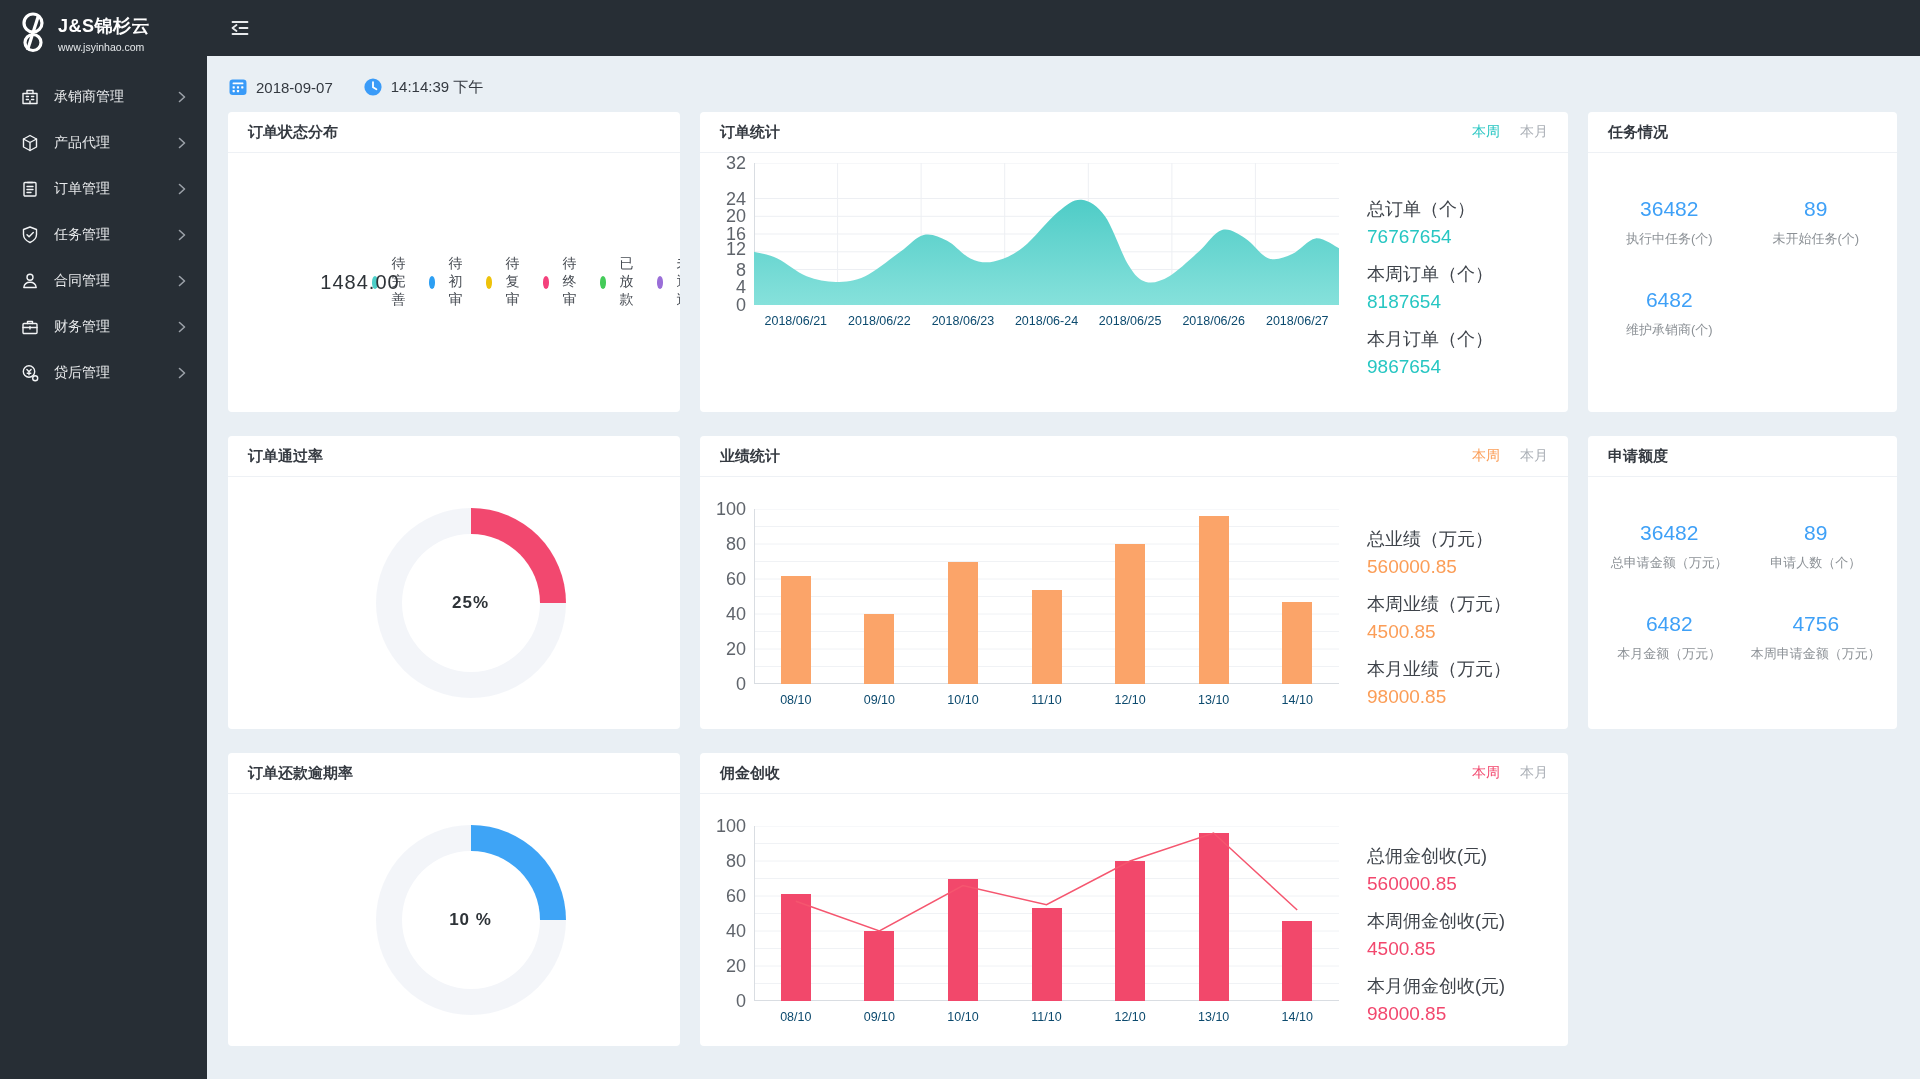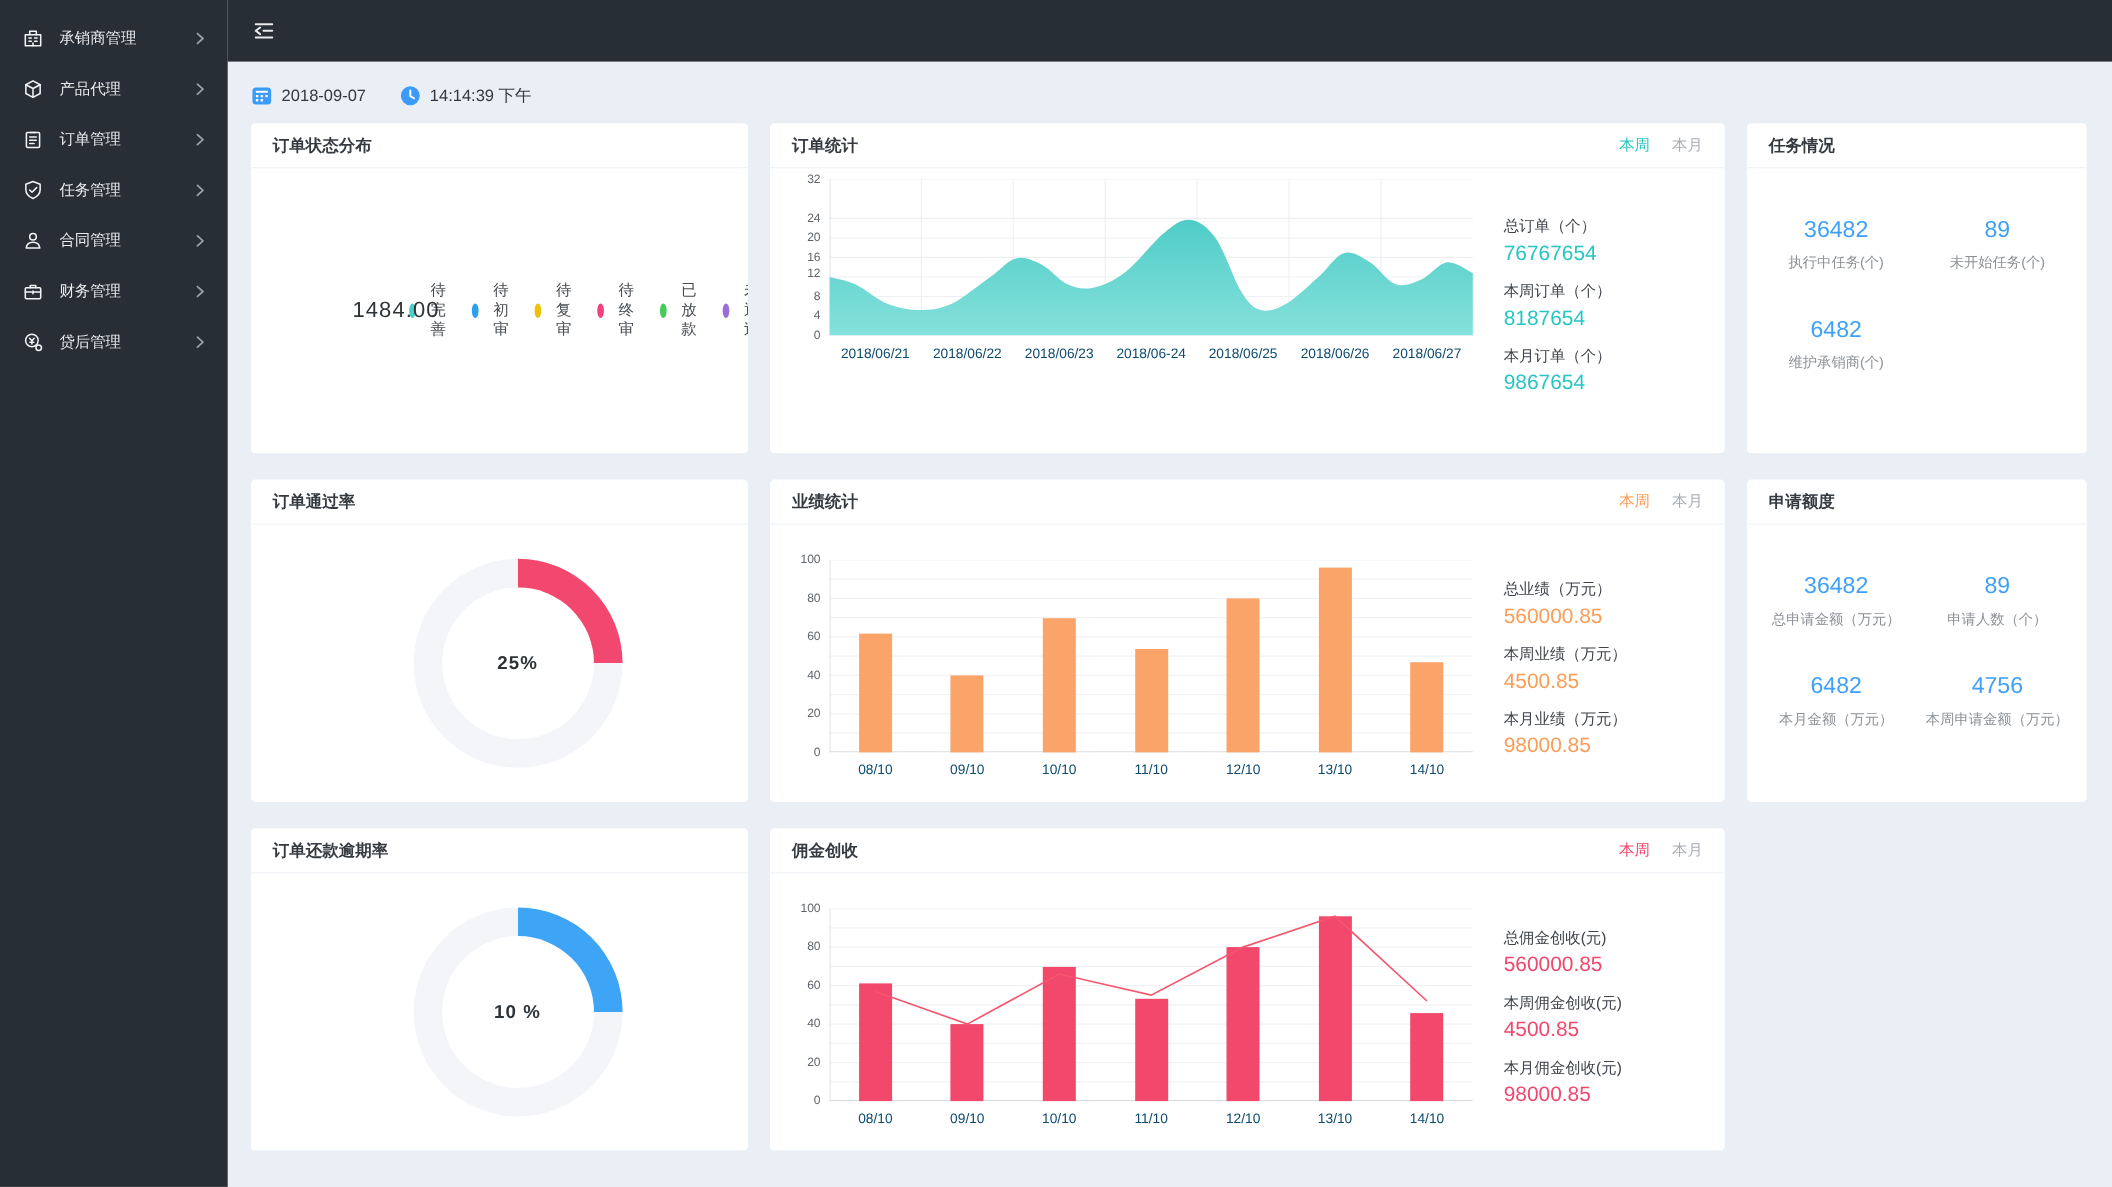--- a/index.html
+++ b/index.html
@@ -68,31 +68,31 @@
   .lg-label { font-size:14px; color:#464B52; }
 
   
   .chart-bd { display:flex; }
   .chart-shell { padding-left:16px; }
   .pt10 { padding-top:10px; } .pt32 { padding-top:32px; }
   .chart-flex { display:flex; }
   .ycol { position:relative; width:38px; }
   .h142 { height:142px; } .h175 { height:175px; }
   .plot { position:relative; width:585px; }
-  .ylab { position:absolute; right:8px; transform:translateY(-50%); font-size:11px; color:#5F646B; }
+  .ylab { position:absolute; right:8px; transform:translateY(-50%); font-size:18px; color:#5F646B; }
   .xrow { display:flex; width:585px; margin-left:38px; margin-top:9px; }
   .xrow span { flex:1; text-align:center; font-size:12.5px; color:#0c4a6e; }
   .bar { position:absolute; bottom:0; width:30px; }
   .plot svg.layer { position:absolute; left:0; top:0; }
 
   .stats { padding-left:28px; }
   .stats.area-stats { padding-top:44px; }
   .stats.bar-stats { padding-top:50px; }
   .stat + .stat { margin-top:14px; }
-  .stat-label { font-size:14px; color:#3F444B; }
+  .stat-label { font-size:18px; color:#3F444B; }
   .stat-value { font-size:19px; margin-top:5px; }
 
   
   .metrics { display:grid; grid-template-columns:1fr 1fr; padding:44px 8px 0 8px; row-gap:40px; }
   .metric { text-align:center; }
   .m-value { font-size:21px; color:#3EA0F7; }
   .m-label { font-size:13px; color:#8C9196; margin-top:9px; }
 
   
   .gauge-bd { height:252px; display:flex; align-items:center; justify-content:center;padding-left:33px; }
@@ -100,20 +100,33 @@
   .gauge-hole { position:absolute; inset:26px; border-radius:50%; background:#fff;
     display:flex; align-items:center; justify-content:center; }
   .gauge-label { font-size:17px; font-weight:700; color:#2E3338; letter-spacing:1px; }
 </style>
 </head>
 <body>
 
 <div class="app">
 
   <aside class="sidebar">
+    <div class="brand">
+      <span class="logo-ic">
+        <svg width="30" height="46" viewBox="0 0 30 46" fill="none" stroke="#fff">
+          <circle cx="15" cy="13" r="9" stroke-width="3.2"></circle>
+          <circle cx="15" cy="32.5" r="8" stroke-width="3.2"></circle>
+          <path d="M20.5 5.5L9.5 40" stroke-width="3.2"></path>
+        </svg>
+      </span>
+      <div class="brand-text">
+        <div class="brand-name">J&amp;S锦杉云</div>
+        <div class="brand-site">www.jsyinhao.com</div>
+      </div>
+    </div>
     <nav class="nav" id="nav">
         <div class="nav-item">
           <span class="nav-ic">
             <svg viewBox="0 0 20 20">
               <rect x="3" y="6.5" width="14" height="10"></rect>
               <path d="M7 6.5v-3h6v3"></path>
               <path d="M6.3 9.5h2.2M11.5 9.5h2.2M6.3 12.5h2.2M11.5 12.5h2.2M10 16.5V14"></path>
             </svg>
           </span>
           <span class="nav-label">承销商管理</span>

